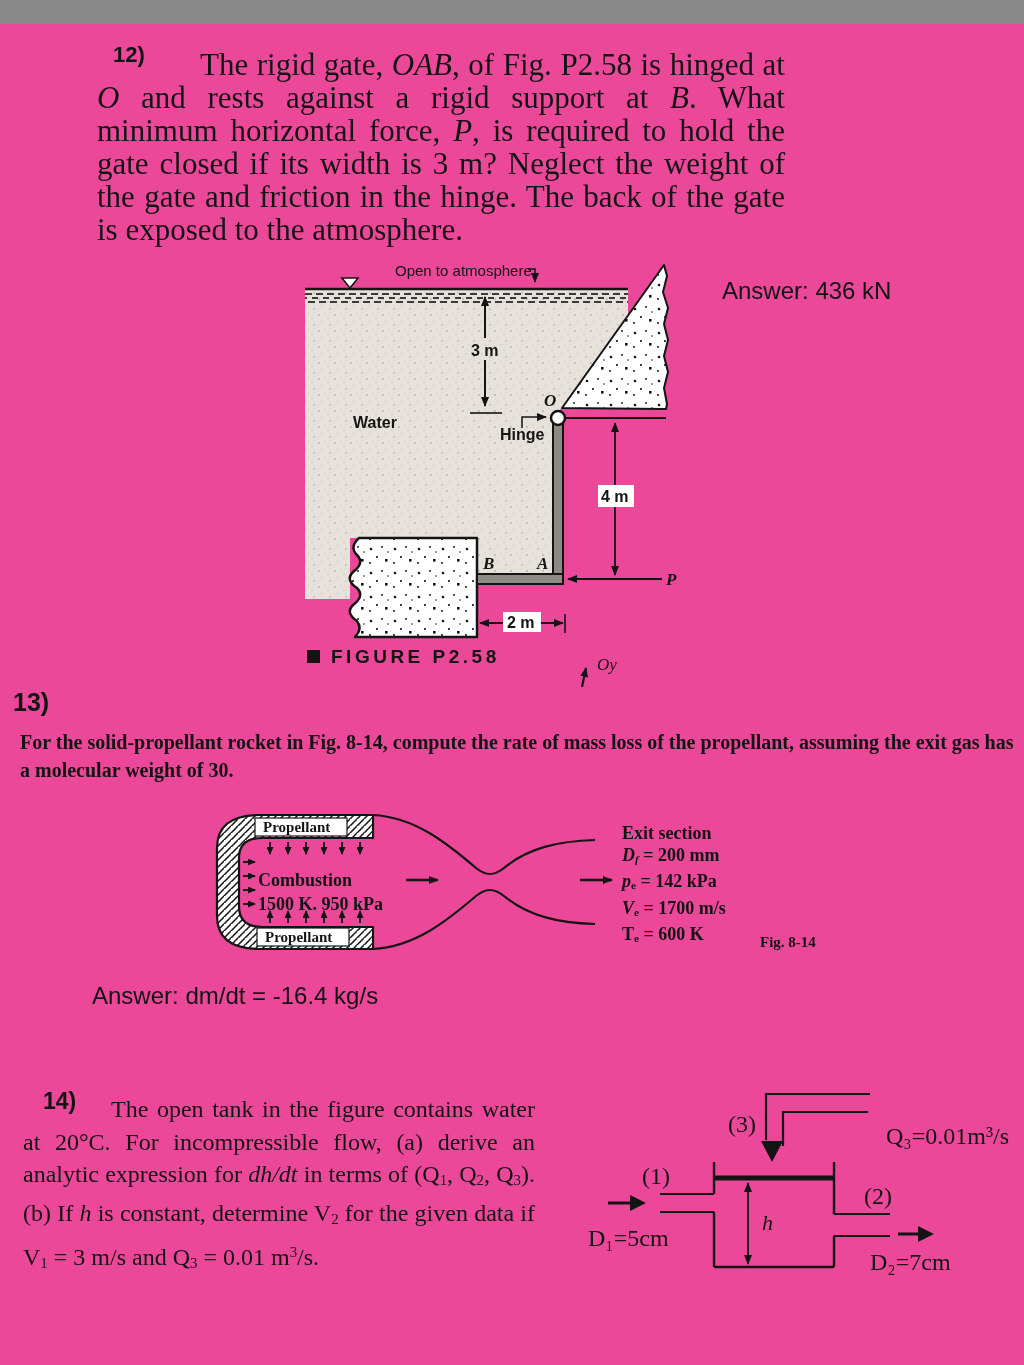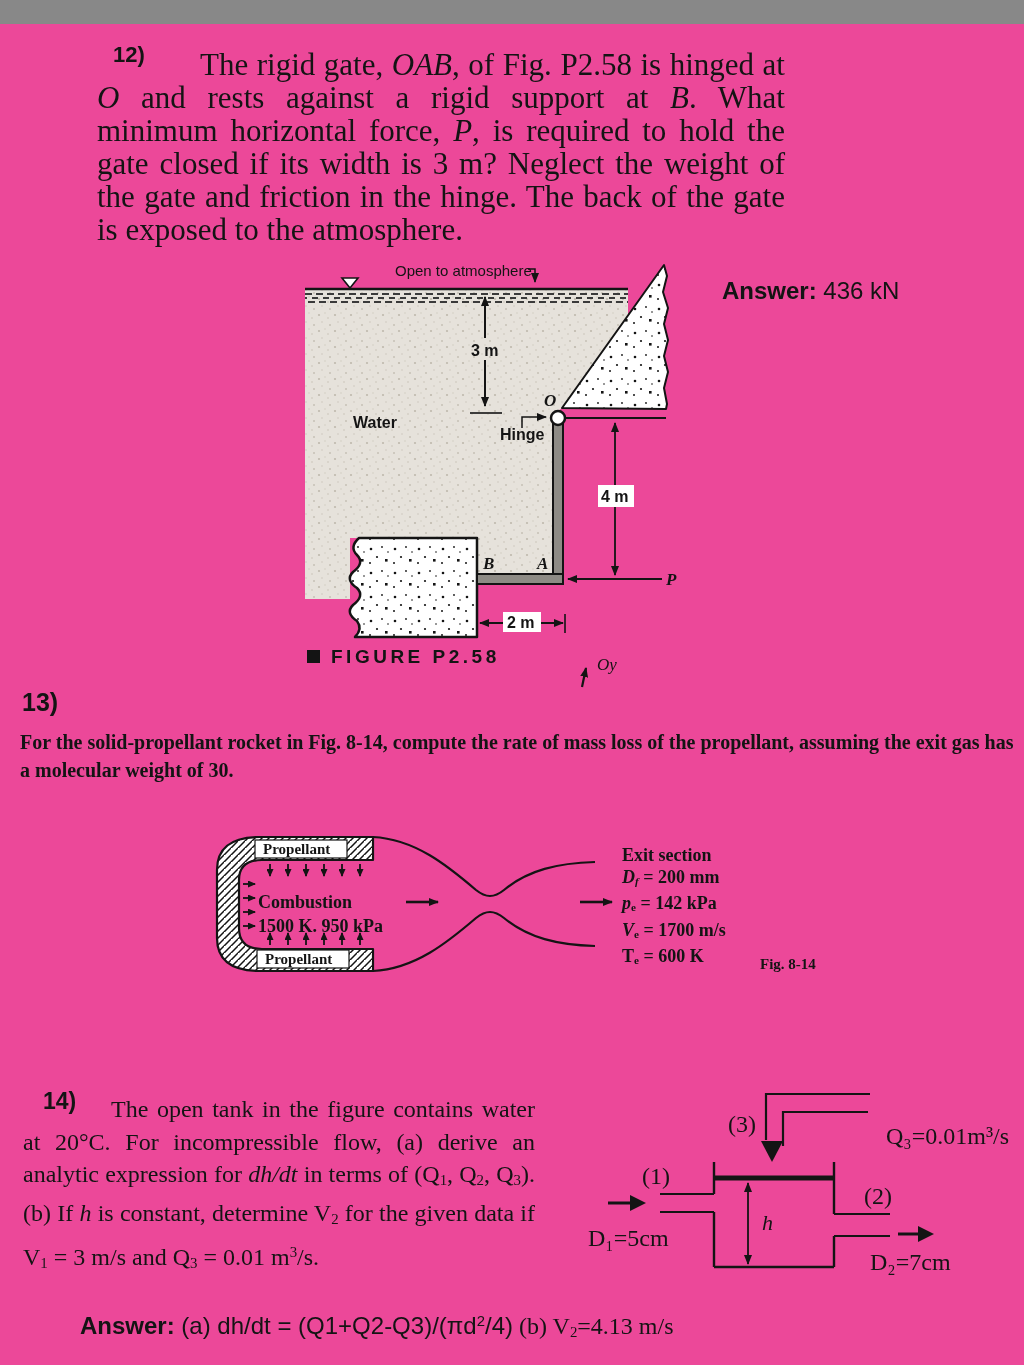--- a/index.html
+++ b/index.html
@@ -3,36 +3,36 @@
 <meta charset="utf-8">
 <style>
   html,body{margin:0;padding:0;background:#888;}
   .page{position:relative;width:1024px;height:1365px;background:#ec4899;color:#141414;
         font-family:"Liberation Serif",serif;overflow:hidden;margin-top:24px;}
   .abs{position:absolute;}
   .pnum{font-family:"Liberation Sans",sans-serif;font-weight:bold;}
   .p12-num{left:113px;top:18px;font-size:22px;}
   .p12-body{left:97px;top:24px;width:688px;font-size:31px;line-height:33px;
             text-align:justify;text-indent:103px;}
-  .p13-num{left:22px;top:664px;font-size:25px;}
+  .p13-num{left:13px;top:664px;font-size:25px;}
   .p13-body{left:20px;top:704px;width:996px;font-size:20px;line-height:28px;font-weight:bold;}
   .p14-num{left:43px;top:1064px;font-size:23px;}
   .p14-body{left:23px;top:1069px;width:512px;font-size:24px;line-height:32.5px;
             text-align:justify;text-indent:88px;}
   .answer{font-family:"Liberation Sans",sans-serif;font-size:24px;white-space:nowrap;}
-  .ans-label{font-weight:bold;}
+  .ans-label{font-weight:normal;}
   .answer12{left:722px;top:253px;}
   .answer13{left:92px;top:958px;}
   .answer14{left:80px;top:1288px;}
   .it{font-style:italic;}
   .sb{font-size:0.62em;vertical-align:-0.22em;}
   .sp{font-size:0.62em;vertical-align:0.55em;}
   .f-serif{font-family:"Liberation Serif",serif;}
   .fig{position:absolute;}
-  .rocket-fig{left:210px;top:810px;width:670px;height:165px;}
+  .rocket-fig{left:210px;top:788px;width:670px;height:165px;}
   .exit-block{position:absolute;left:412px;top:10px;font-family:"Liberation Serif",serif;
               font-weight:bold;font-size:18px;line-height:22px;white-space:nowrap;}
   .fig814{position:absolute;left:550px;top:122px;font-family:"Liberation Serif",serif;
           font-weight:bold;font-size:15px;}
   
   text{fill:#141414;}
   .svg-sans{font-family:"Liberation Sans",sans-serif;font-size:15px;}
   .svg-sans-b{font-family:"Liberation Sans",sans-serif;font-size:16px;font-weight:bold;}
   .svg-ital{font-family:"Liberation Serif",serif;font-style:italic;font-weight:bold;font-size:17px;}
   .svg-caption{font-family:"Liberation Sans",sans-serif;font-weight:bold;font-size:19px;letter-spacing:3.5px;}
@@ -200,20 +200,24 @@
     <div class="exit-block">
       <div>Exit section</div>
       <div><span class="it">D</span><span class="it sb">f</span><span> = 200 mm</span></div>
       <div><span class="it">p</span><span class="sb">e</span><span> = 142 kPa</span></div>
       <div><span class="it">V</span><span class="sb">e</span><span> = 1700 m/s</span></div>
       <div><span>T</span><span class="sb">e</span><span> = 600 K</span></div>
     </div>
     <div class="fig814">Fig. 8-14</div>
   </div>
 
+  <div class="abs answer answer13">
+    <span class="ans-label">Answer:</span>
+    <span>dm/dt = -16.4 kg/s</span>
+  </div>
 
   <span class="abs pnum p14-num">14)</span>
   <div class="abs p14-body"><span>The open tank in the figure contains water at 20°C. For incompressible flow, (a) derive an analytic expression for </span><span class="it">dh/dt</span><span> in terms of (Q</span><span class="sb">1</span><span>, Q</span><span class="sb">2</span><span>, Q</span><span class="sb">3</span><span>). (b) If </span><span class="it">h</span><span> is constant, determine V</span><span class="sb">2</span><span> for the given data if V</span><span class="sb">1</span><span> = 3 m/s and Q</span><span class="sb">3</span><span> = 0.01 m</span><span class="sp">3</span><span>/s.</span></div>
 
   <svg class="fig" style="left:580px;top:1060px;" width="444" height="200" viewBox="0 0 444 200">
     <defs>
       <marker id="ta" viewBox="0 0 10 8" refX="9" refY="4" markerWidth="10" markerHeight="8" markerUnits="userSpaceOnUse" orient="auto-start-reverse">
         <path d="M0,0 L10,4 L0,8 Z" fill="#141414"></path>
       </marker>
     </defs>
@@ -242,18 +246,14 @@
     <text class="tank-serif" x="8" y="162">D₁=5cm</text>
 
     <line x1="254" y1="130" x2="310" y2="130" stroke="#141414" stroke-width="2.2"></line>
     <line x1="254" y1="152" x2="310" y2="152" stroke="#141414" stroke-width="2.2"></line>
     <line x1="318" y1="150" x2="338" y2="150" stroke="#141414" stroke-width="3"></line>
     <polygon points="338,142 338,158 354,150" fill="#141414"></polygon>
     <text class="tank-serif" x="284" y="120">(2)</text>
     <text class="tank-serif" x="290" y="186">D₂=7cm</text>
   </svg>
 
-  <div class="abs answer answer14">
-    <span class="ans-label">Answer:</span>
-    <span><span>(a) dh/dt = (Q1+Q2-Q3)/(πd</span><span class="sp">2</span><span>/4)</span><span class="f-serif">  (b) V</span><span class="sb f-serif">2</span><span class="f-serif">=4.13 m/s</span></span>
-  </div>
 
 </div>
 
 </body></html>

